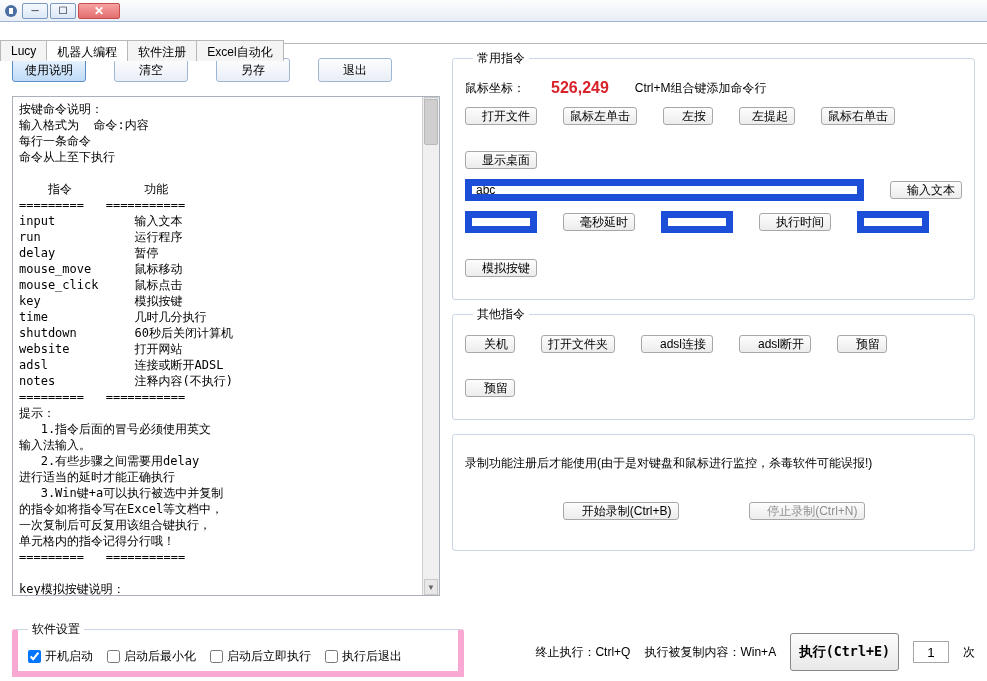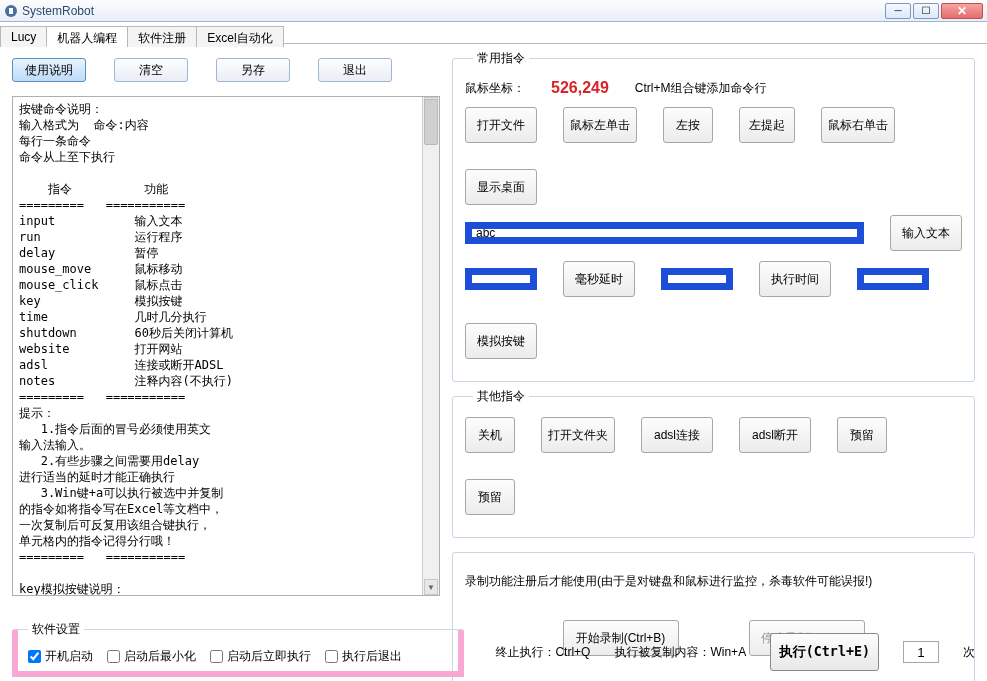--- a/index.html
+++ b/index.html
@@ -7,21 +7,21 @@
 
 .titlebar { height: 22px; background: linear-gradient(#fdfdfe,#e8eef7); border-bottom: 1px solid #9fb6d4; display: flex; align-items: center; padding: 0 4px; }
 .titlebar-icon { width: 14px; height: 14px; margin-right: 4px; display:inline-block; }
 .titlebar-text { color: #2b4a6f; flex: 1; }
 .winbtns { display: flex; gap: 2px; }
 .winbtn { width: 26px; height: 16px; border: 1px solid #7a99bd; border-radius: 2px; background: linear-gradient(#f5f9ff,#dce8f7); display:flex; align-items:center; justify-content:center; font-size:10px; }
 .winbtn.close { width: 42px; background: linear-gradient(#f7a3a3,#e26d6d); border-color:#c94c4c; color:#fff; font-weight:bold; }
 .winbtn.close .x { font-size:12px; }
 
 .tabs { display:flex; border-bottom:1px solid #b8b8b8; background:#fff; height:22px; }
-.tab { padding: 3px 10px; border:1px solid #b8b8b8; border-bottom:none; background:#f4f4f4; margin-right:-1px; position:relative; top:4px; }
+.tab { padding: 3px 10px; border:1px solid #b8b8b8; border-bottom:none; background:#f4f4f4; margin-right:-1px; position:relative; top:18px; }
 .tab.active { background:#fff; border-bottom:1px solid #fff; }
 
 .content { display:flex; padding: 14px 12px 4px 12px; gap: 12px; }
 .left { width: 428px; }
 .right { flex:1; }
 
 .btnrow { display:flex; gap: 28px; margin-bottom: 14px; }
 .btn { min-width:74px; height:24px; border:1px solid #9fb6d4; background:linear-gradient(#fdfdfe,#e8eef7); border-radius:3px; font-size:12px; padding:2px 8px; cursor:pointer; }
 .btn.highlight { background: linear-gradient(#e9f3ff,#bedbf7); border-color:#5b8ec6; }
 
@@ -33,52 +33,51 @@
 .scroll-arrow.up{ top:0;} .scroll-arrow.down{ bottom:0;}
 
 .groupbox { border:1px solid #c9d6e6; border-radius:3px; padding: 20px 12px 12px 12px; margin-bottom:14px; position:relative; }
 .groupbox > .legend { position:absolute; top:-9px; left:20px; background:#fff; padding:0 4px; }
 
 .row { display:flex; align-items:center; gap:26px; margin-bottom:10px; flex-wrap:wrap; }
 .coord-label{ }
 .coord-val { color:#d8232a; font-weight:bold; font-size:16px; font-family: Arial; }
 .hint { }
 
-.sbtn { min-width:72px; height:36px; border:1px solid #a7a7a7; background:linear-gradient(#fdfdfd,#ececec); border-radius:3px; font-size:12px; padding:0 6px; cursor:pointer; }
+.sbtn { min-width:72px; height:18px; border:1px solid #a7a7a7; background:linear-gradient(#fdfdfd,#ececec); border-radius:3px; font-size:12px; padding:0 6px; cursor:pointer;text-align:right; }
 .inputtxt { height:22px; border:7px solid #1d4ed8; padding:4px 4px; font-size:12px; background:#fff; }
 .flex1 { flex:1; }
 
 .record-title { margin-bottom: 30px; }
 .record-row { display:flex; justify-content:center; gap:70px; }
 .disabled { color:#8f8f8f; }
 
 .bottom { position:absolute; left:12px; right:12px; bottom:4px; display:flex; gap:12px; align-items:flex-end; }
 .settings-box { border:6px solid #f9a8d4; border-top:1px solid #c9d6e6; border-radius:3px 3px 0 0; padding: 18px 4px 6px 10px; position:relative; width:452px; }
 .settings-box .legend { position:absolute; top:-9px; left:10px; background:#fff; padding:0 4px; }
 .checks { display:flex; gap:14px; }
 .chk { display:flex; align-items:center; gap:4px; }
 .chk input { width:13px; height:13px; }
 
-.exec-bar { flex:1; display:flex; align-items:center; gap:24px; justify-content:flex-end; padding-bottom:6px;}
+.exec-bar { flex:1; display:flex; align-items:center; gap:14px; justify-content:flex-end; padding-bottom:6px;}
 .exec-btn { font-family:"SimSun",monospace; font-weight:bold; min-width:100px; height:38px; border:1px solid #888; background:linear-gradient(#fdfdfd,#e8e8e8); border-radius:3px; padding:0 8px; }
 .countbox { width:36px; height:22px; border:1px solid #a7a7a7; text-align:center; }
 
 .cursor{ display:inline-block;}
 </style>
 </head>
 <body>
 
 <div class="titlebar">
   <span class="titlebar-icon">
     <svg viewBox="0 0 14 14">
         <circle cx="7" cy="7" r="6" fill="#4a6fa0"></circle>
         <rect x="5" y="4" width="4" height="6" fill="#fff"></rect>
       </svg>
   </span>
-  <span class="titlebar-text">SystemRobot</span>
   <div class="winbtns">
     <div class="winbtn">
         <span>─</span>
       </div>
     <div class="winbtn">
         <span>☐</span>
       </div>
     <div class="winbtn close">
         <span class="x">✕</span>
       </div>

